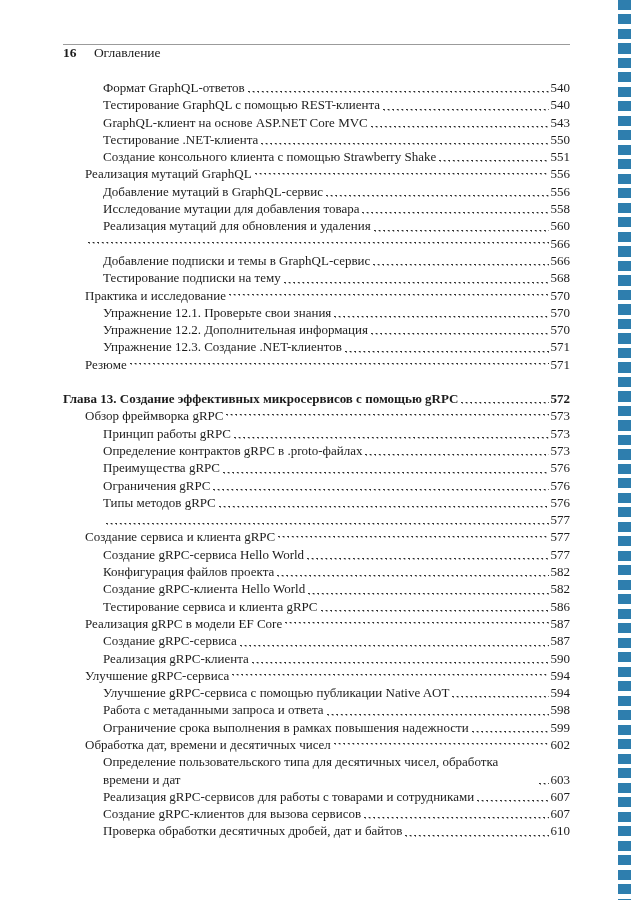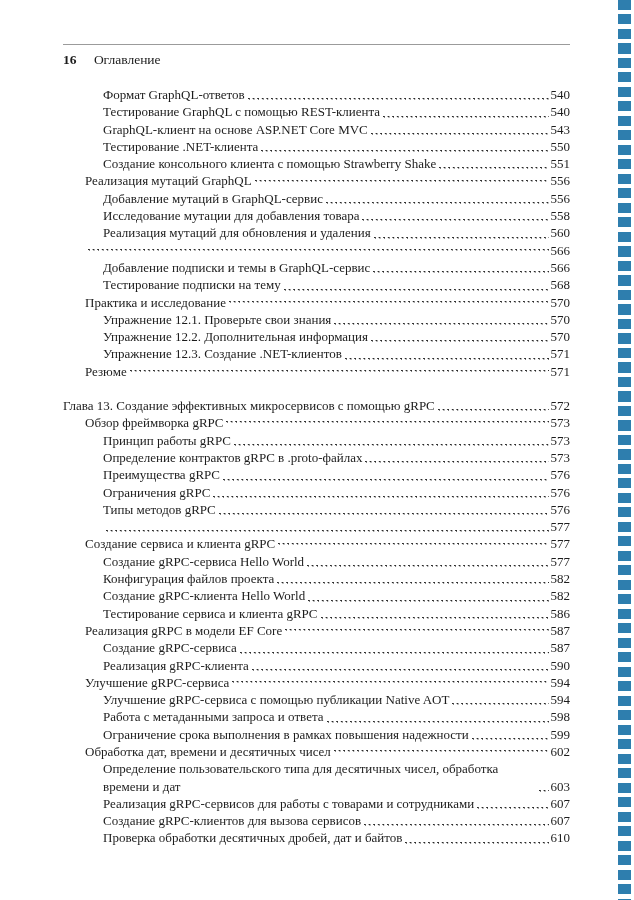--- a/index.html
+++ b/index.html
@@ -13,39 +13,38 @@
     font-family: "Liberation Serif", "DejaVu Serif", serif;
     color: #1c1c1c;
     position: relative;
     overflow: hidden;
   }
   .page {
     padding: 44px 64px 0 63px;
   }
   .header {
     border-top: 1px solid #9b9b9b;
-    padding-top: 7px;
     font-size: 13.5px;
     margin-bottom: 18px;
   }
   .pagenum {
     font-weight: bold;
     margin-right: 14px;
   }
   .toc {
     font-size: 13px;
   }
   .entry {
     display: flex;
     align-items: flex-end;
     line-height: 17.3px;
   }
   .entry.lvl0 {
     margin-top: 17px;
-    font-weight: normal;
+    font-weight: bold;
   }
   .entry.lvl1 { margin-left: 22px; align-items: center; }
   .entry.lvl2 { margin-left: 40px; }
   .title {
     flex: 0 1 auto;
   }
   .leader {
     flex: 1 1 10px;
     min-width: 10px;
     height: 4px;

